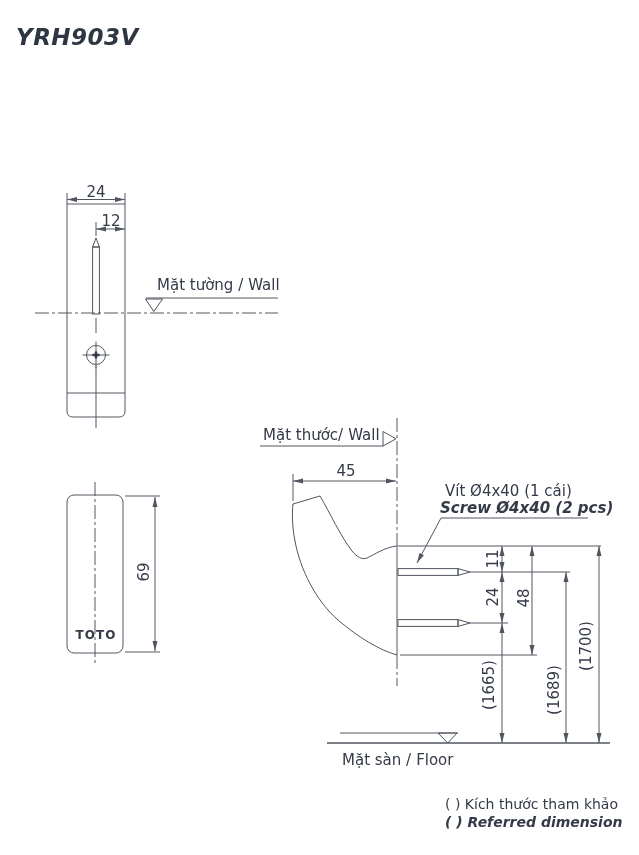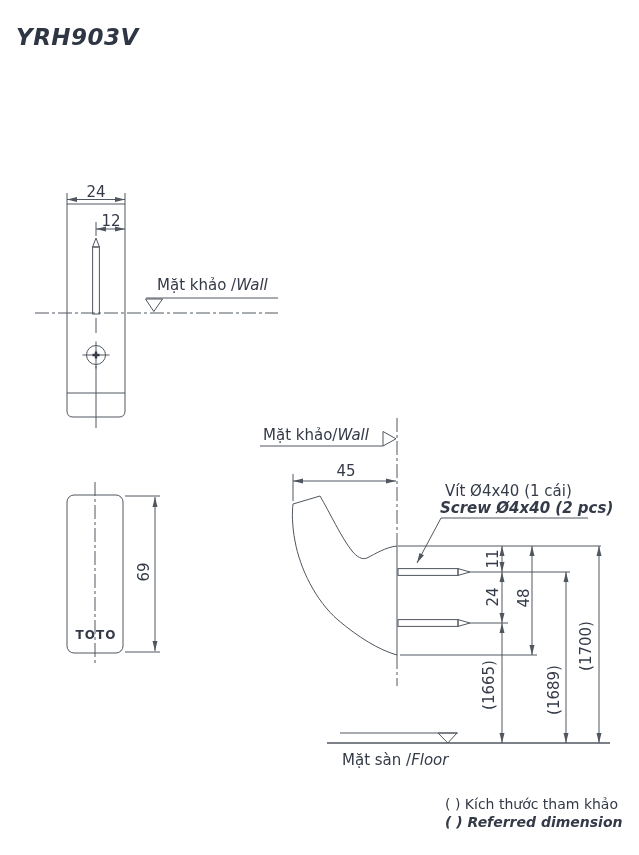--- a/index.html
+++ b/index.html
@@ -17,21 +17,21 @@
   }
   svg{position:absolute;left:0;top:0;}
   .st{stroke:var(--line);stroke-width:1;fill:none;}
   .thick{stroke-width:1.3;}
   .cl{stroke:var(--line);stroke-width:1;fill:none;stroke-dasharray:14 3 3 3;}
   .pat{stroke:var(--line);stroke-width:0.9;}
   .fillw{fill:#ffffff;}
   .lbl{position:absolute;font-size:15px;line-height:1.15;white-space:nowrap;color:var(--text);}
   .ctr{transform:translateX(-50%);}
   .rot{transform:translate(-50%,-50%) rotate(-90deg);}
-  .en{font-style:italic;}
+  .en{margin-left:5px;}
   .it{font-style:italic;font-weight:bold;}
   .title{
     position:absolute;left:16px;top:24px;
     font-size:23px;font-weight:bold;font-style:italic;
     letter-spacing:.5px;color:#2f3643;
   }
   .small{font-size:14px;}
   .logo{
     position:absolute;font-size:12px;font-weight:bold;letter-spacing:1px;
     transform:translateX(-50%);
@@ -141,28 +141,28 @@
       <path class="st" d="M340,733 H458"></path>
       <path class="st" d="M438,733 L457,733 L447.8,743 Z"></path>
     </g>
   </svg>
 
   <div class="title">YRH903V</div>
 
   <div class="lbl ctr" style="left:96px;top:184px">24</div>
   <div class="lbl ctr" style="left:111px;top:213px">12</div>
   <div class="lbl" style="left:157px;top:277px">
-    <span>Mặt khảo /</span><span class="en">Wall</span>
+    <span>Mặt tường /</span><span class="en">Wall</span>
   </div>
 
   <div class="lbl rot" style="left:145px;top:572px">69</div>
   <div class="logo" style="left:96px;top:628px">TOTO</div>
 
   <div class="lbl" style="left:263px;top:427px">
-    <span>Mặt khảo/</span><span class="en">Wall</span>
+    <span>Mặt thước/</span><span class="en">Wall</span>
   </div>
   <div class="lbl ctr" style="left:346px;top:463px">45</div>
   <div class="lbl" style="left:445px;top:483px">Vít Ø4x40 (1 cái)</div>
   <div class="lbl it" style="left:440px;top:500px">Screw Ø4x40 (2 pcs)</div>
   <div class="lbl rot" style="left:494px;top:559px">11</div>
   <div class="lbl rot" style="left:494px;top:597px">24</div>
   <div class="lbl rot" style="left:525px;top:598px">48</div>
   <div class="lbl rot" style="left:490px;top:685px">(1665)</div>
   <div class="lbl rot" style="left:555px;top:690px">(1689)</div>
   <div class="lbl rot" style="left:587px;top:646px">(1700)</div>

